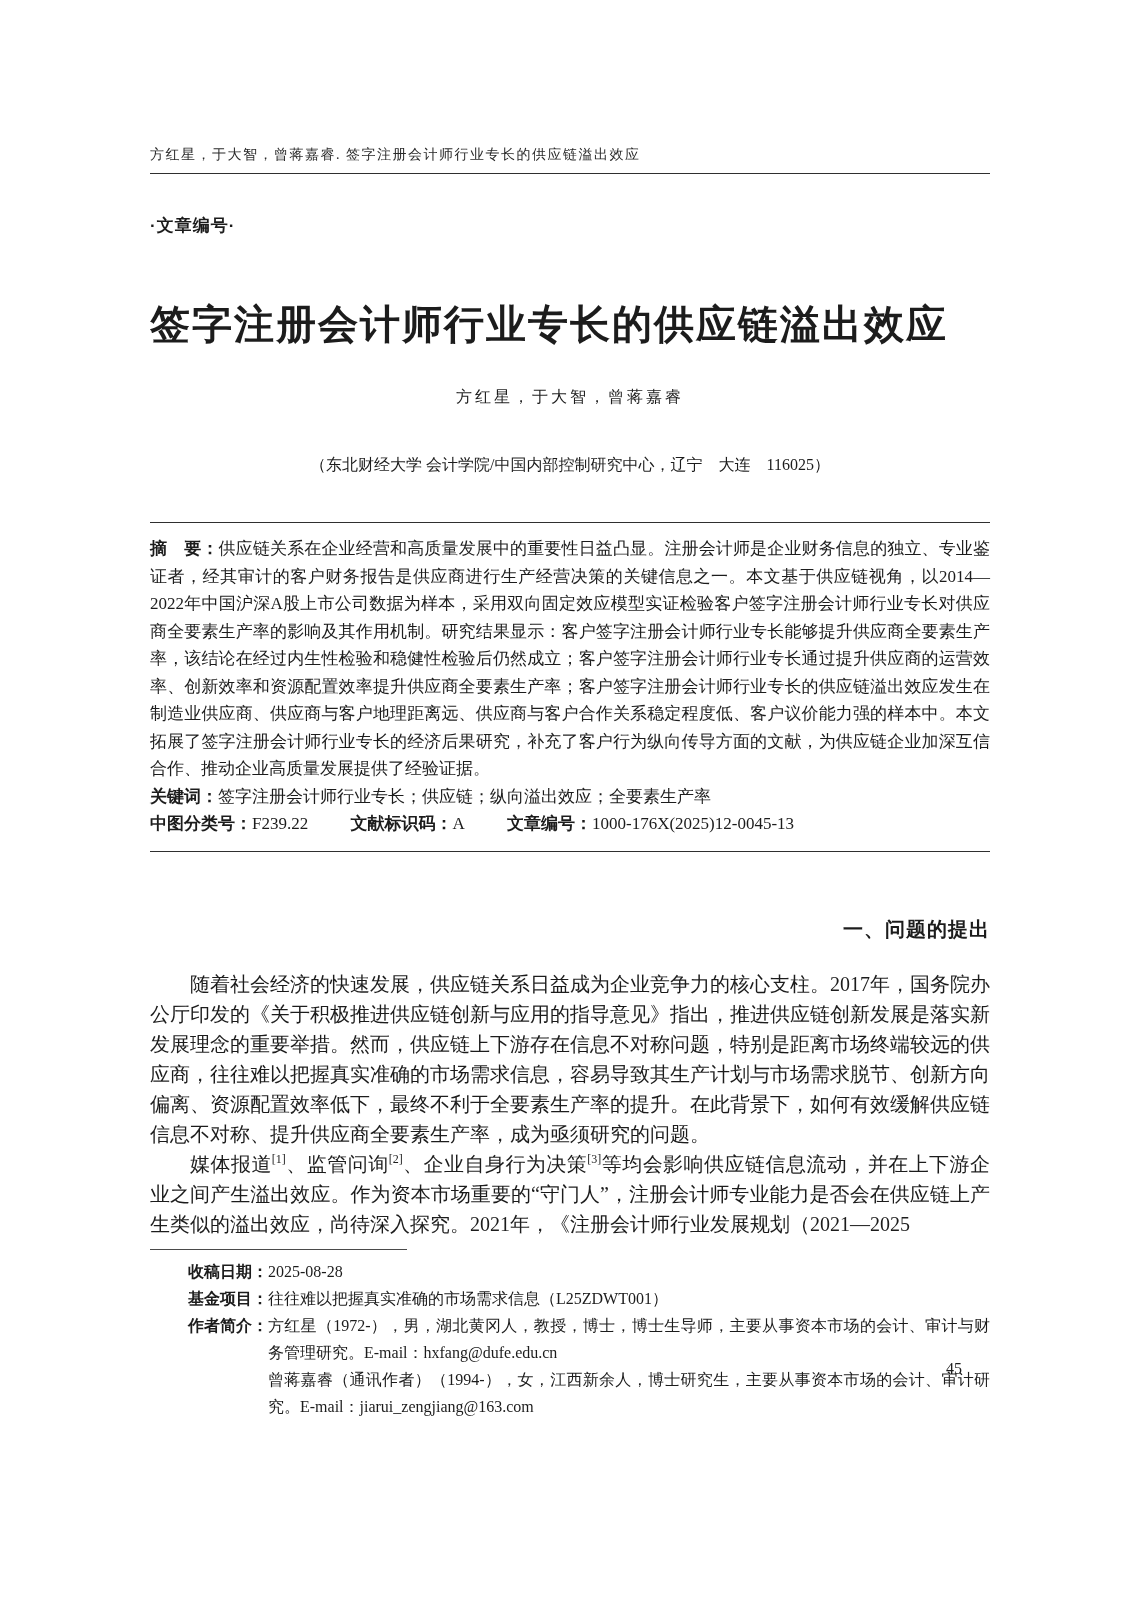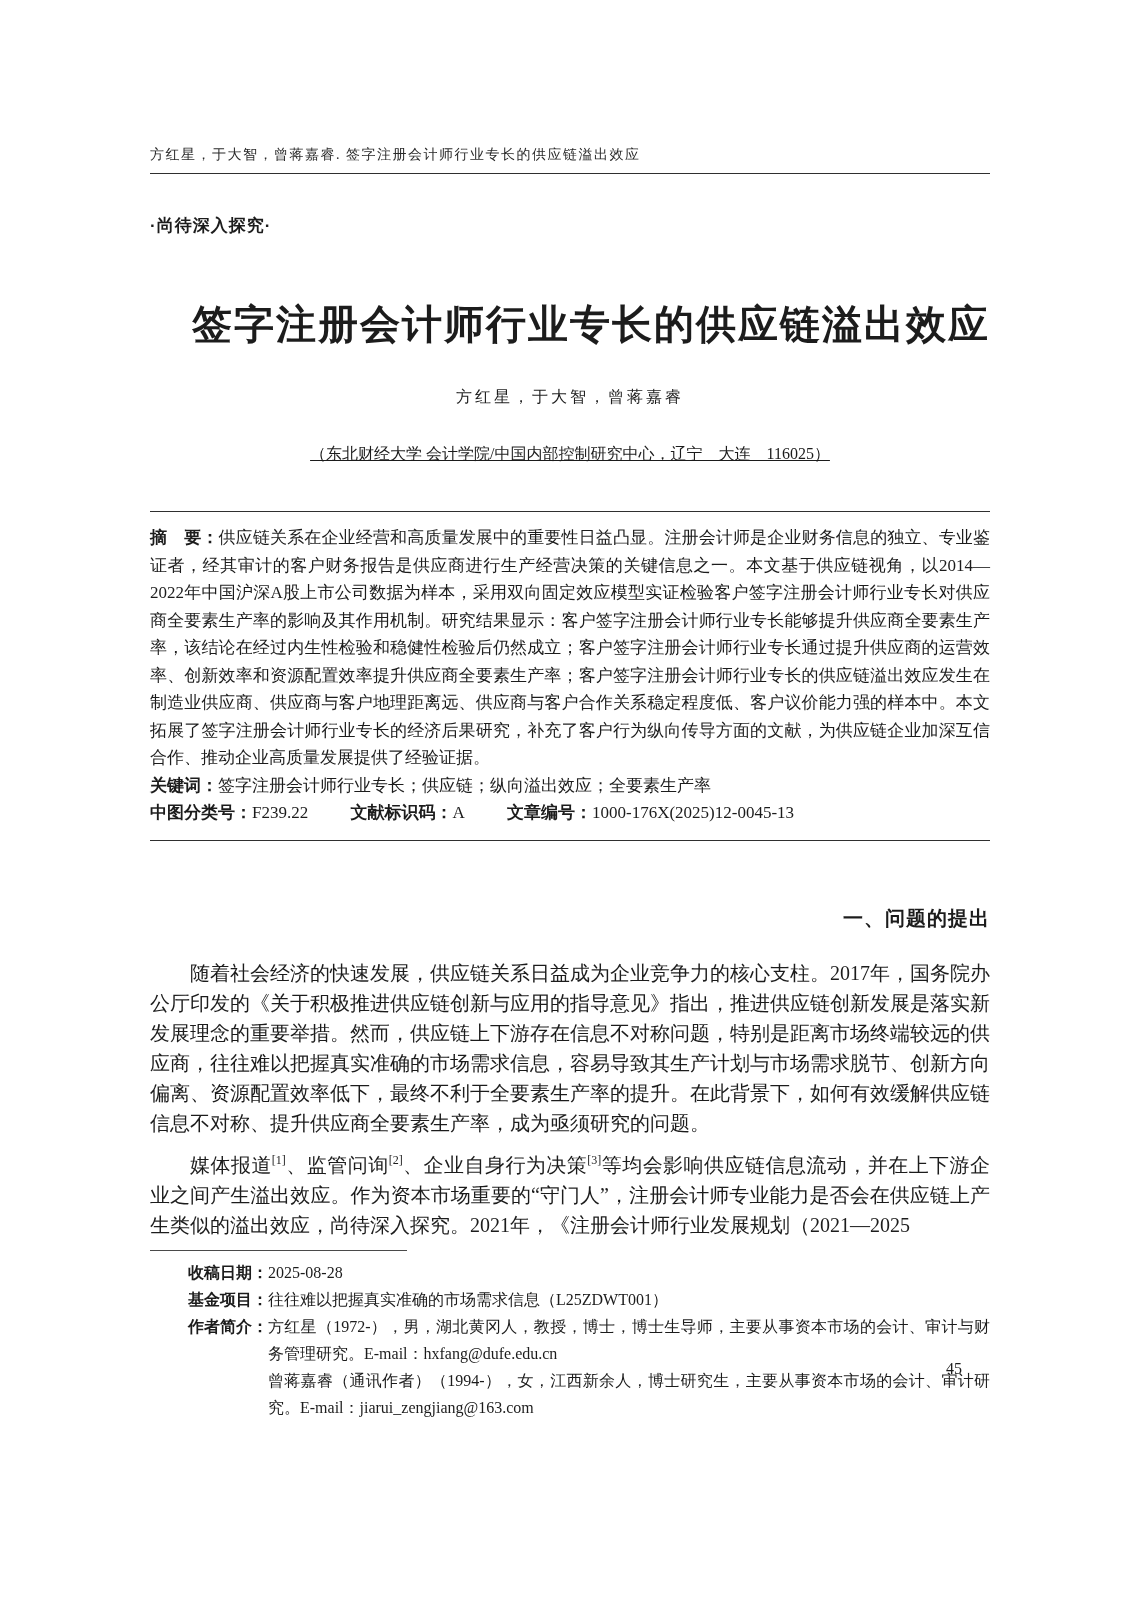--- a/index.html
+++ b/index.html
@@ -25,38 +25,37 @@
   .column-label {
     margin-top:40px;
     font-family:"Liberation Sans", sans-serif;
     font-weight:bold;
     font-size:17px;
     letter-spacing:1px;
   }
 
   .title {
     margin:64px 0 0 0;
-    text-align:right;
+    text-align:left;
     font-family:"Liberation Sans", sans-serif;
     font-weight:bold;
     font-size:40px;
     letter-spacing:2px;
     line-height:1.15;
   }
   .authors {
     margin-top:40px;
     text-align:center;
     font-size:16px;
     letter-spacing:3px;
   }
   .affiliation {
-    margin-top:36px;
+    margin-top:47px;
     text-align:center;
     font-size:16px;
-    text-decoration:underline;
   }
 
   .meta-box {
     margin-top:46px;
     border-top:1.5px solid #2f2f2f;
     border-bottom:1.5px solid #2f2f2f;
     padding:12px 0 13px 0;
   }
   .abstract, .keywords, .clc-line {
     margin:0;
@@ -81,21 +80,21 @@
     letter-spacing:1px;
   }
 
   .body-para {
     margin:26px 0 0 0;
     font-size:20px;
     line-height:30px;
     text-align:justify;
     text-indent:2em;
   }
-  .body-para.second { margin-top:12px; }
+  .body-para.second { margin-top:0; }
   sup.ref { font-size:12px; line-height:0; vertical-align:super; }
 
   .footnote-area {
     margin-top:10px;
     font-size:16px;
     line-height:27px;
   }
   .footnote-rule { width:257px; border-top:1px solid #4a4a4a; height:0; margin-bottom:8px; }
   .fn-row { display:flex; padding-left:38px; }
   .fn-label {
@@ -116,21 +115,21 @@
 </style>
 </head>
 <body>
 
 <div class="page">
   <div class="content">
 
     <div class="running-header">方红星，于大智，曾蒋嘉睿. 签字注册会计师行业专长的供应链溢出效应</div>
     <div class="header-rule"></div>
 
-    <div class="column-label">·尚待深入探究·</div>
+    <div class="column-label">·文章编号·</div>
 
     <h1 class="title">签字注册会计师行业专长的供应链溢出效应</h1>
 
     <div class="authors">方红星，于大智，曾蒋嘉睿</div>
 
     <div class="affiliation">（东北财经大学 会计学院/中国内部控制研究中心，辽宁　大连　116025）</div>
 
     <div class="meta-box">
       <p class="abstract"><span class="label">摘　要：</span><span>供应链关系在企业经营和高质量发展中的重要性日益凸显。注册会计师是企业财务信息的独立、专业鉴证者，经其审计的客户财务报告是供应商进行生产经营决策的关键信息之一。本文基于供应链视角，以2014—2022年中国沪深A股上市公司数据为样本，采用双向固定效应模型实证检验客户签字注册会计师行业专长对供应商全要素生产率的影响及其作用机制。研究结果显示：客户签字注册会计师行业专长能够提升供应商全要素生产率，该结论在经过内生性检验和稳健性检验后仍然成立；客户签字注册会计师行业专长通过提升供应商的运营效率、创新效率和资源配置效率提升供应商全要素生产率；客户签字注册会计师行业专长的供应链溢出效应发生在制造业供应商、供应商与客户地理距离远、供应商与客户合作关系稳定程度低、客户议价能力强的样本中。本文拓展了签字注册会计师行业专长的经济后果研究，补充了客户行为纵向传导方面的文献，为供应链企业加深互信合作、推动企业高质量发展提供了经验证据。</span></p>
       <p class="keywords"><span class="label">关键词：</span><span>签字注册会计师行业专长；供应链；纵向溢出效应；全要素生产率</span></p>

